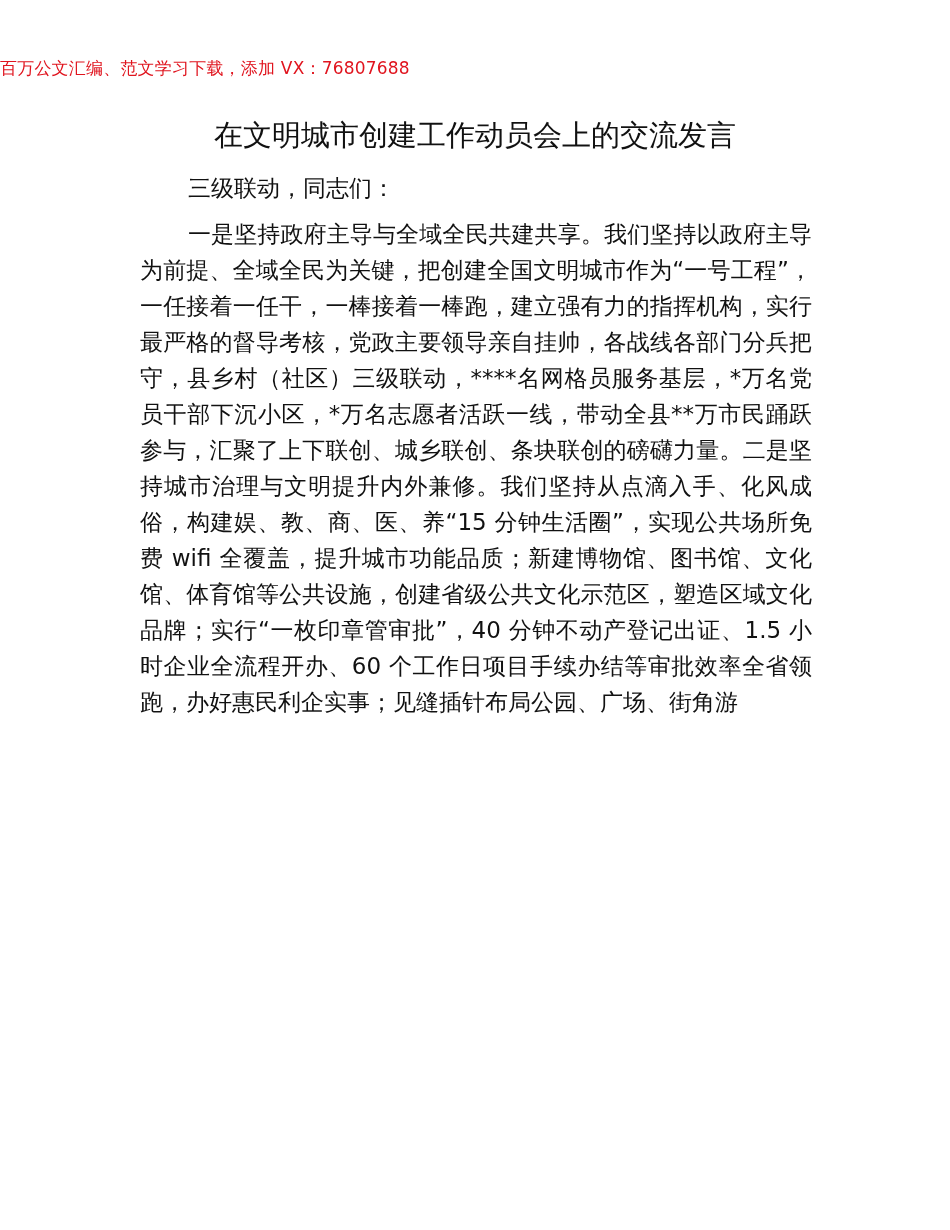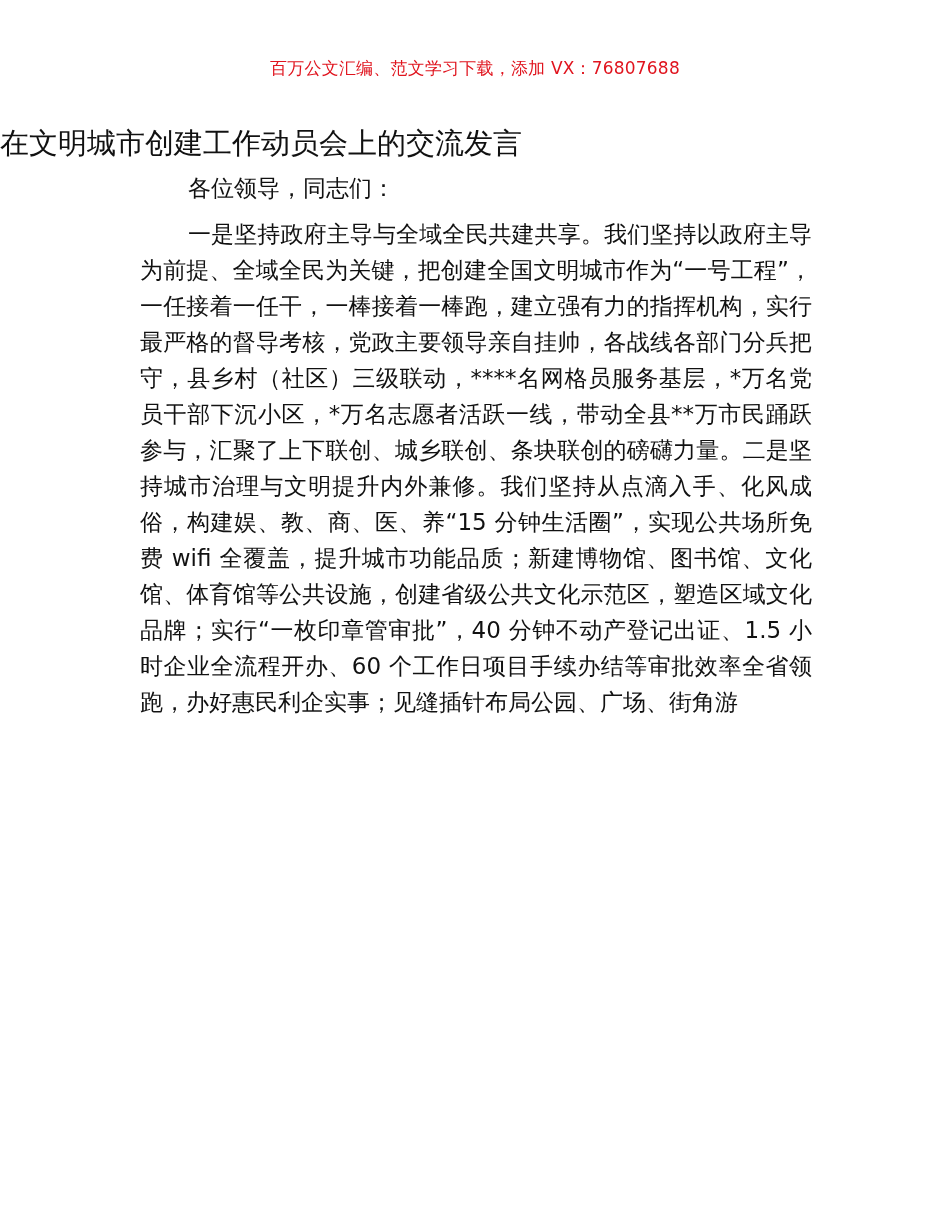--- a/index.html
+++ b/index.html
@@ -3,39 +3,39 @@
   <meta charset="utf-8">
   <style>
     html, body { margin: 0; padding: 0; background: #ffffff; }
     body {
       width: 950px; height: 1230px; position: relative; overflow: hidden;
       font-family: "DejaVu Sans", "Liberation Sans", sans-serif;
       color: #111111;
     }
     .watermark {
       position: absolute; top: 57px; left: 0; width: 950px;
-      text-align: center; font-size: 17px; color: #e0141e; letter-spacing: 0.2px;
+      text-align: left; font-size: 17px; color: #e0141e; letter-spacing: 0.2px;
     }
     .title {
       position: absolute; top: 116px; left: 0; width: 950px;
-      font-size: 29px; color: #111; margin-top: 8px;
+      text-align: center; font-size: 29px; color: #111;
     }
     .content {
       position: absolute; top: 170px; left: 140px; width: 672px;
       font-size: 23px; line-height: 36px;
     }
     .salutation { margin: 0 0 10px 48px; }
     p.para {
       margin: 0 0 20px 0; text-indent: 48px; text-align: justify;
       text-justify: inter-character;
     }
   </style>
 </head>
 <body>
 
 <div class="watermark">百万公文汇编、范文学习下载，添加 VX：76807688</div>
 
 <div class="title">在文明城市创建工作动员会上的交流发言</div>
 
 <div class="content">
-  <div class="salutation">各位领导，同志们：</div>
+  <div class="salutation">三级联动，同志们：</div>
   <p class="para">一是坚持政府主导与全域全民共建共享。我们坚持以政府主导为前提、全域全民为关键，把创建全国文明城市作为“一号工程”，一任接着一任干，一棒接着一棒跑，建立强有力的指挥机构，实行最严格的督导考核，党政主要领导亲自挂帅，各战线各部门分兵把守，县乡村（社区）三级联动，****名网格员服务基层，*万名党员干部下沉小区，*万名志愿者活跃一线，带动全县**万市民踊跃参与，汇聚了上下联创、城乡联创、条块联创的磅礴力量。二是坚持城市治理与文明提升内外兼修。我们坚持从点滴入手、化风成俗，构建娱、教、商、医、养“15 分钟生活圈”，实现公共场所免费 wifi 全覆盖，提升城市功能品质；新建博物馆、图书馆、文化馆、体育馆等公共设施，创建省级公共文化示范区，塑造区域文化品牌；实行“一枚印章管审批”，40 分钟不动产登记出证、1.5 小时企业全流程开办、60 个工作日项目手续办结等审批效率全省领跑，办好惠民利企实事；见缝插针布局公园、广场、街角游</p>
 </div>
 
 </body></html>

